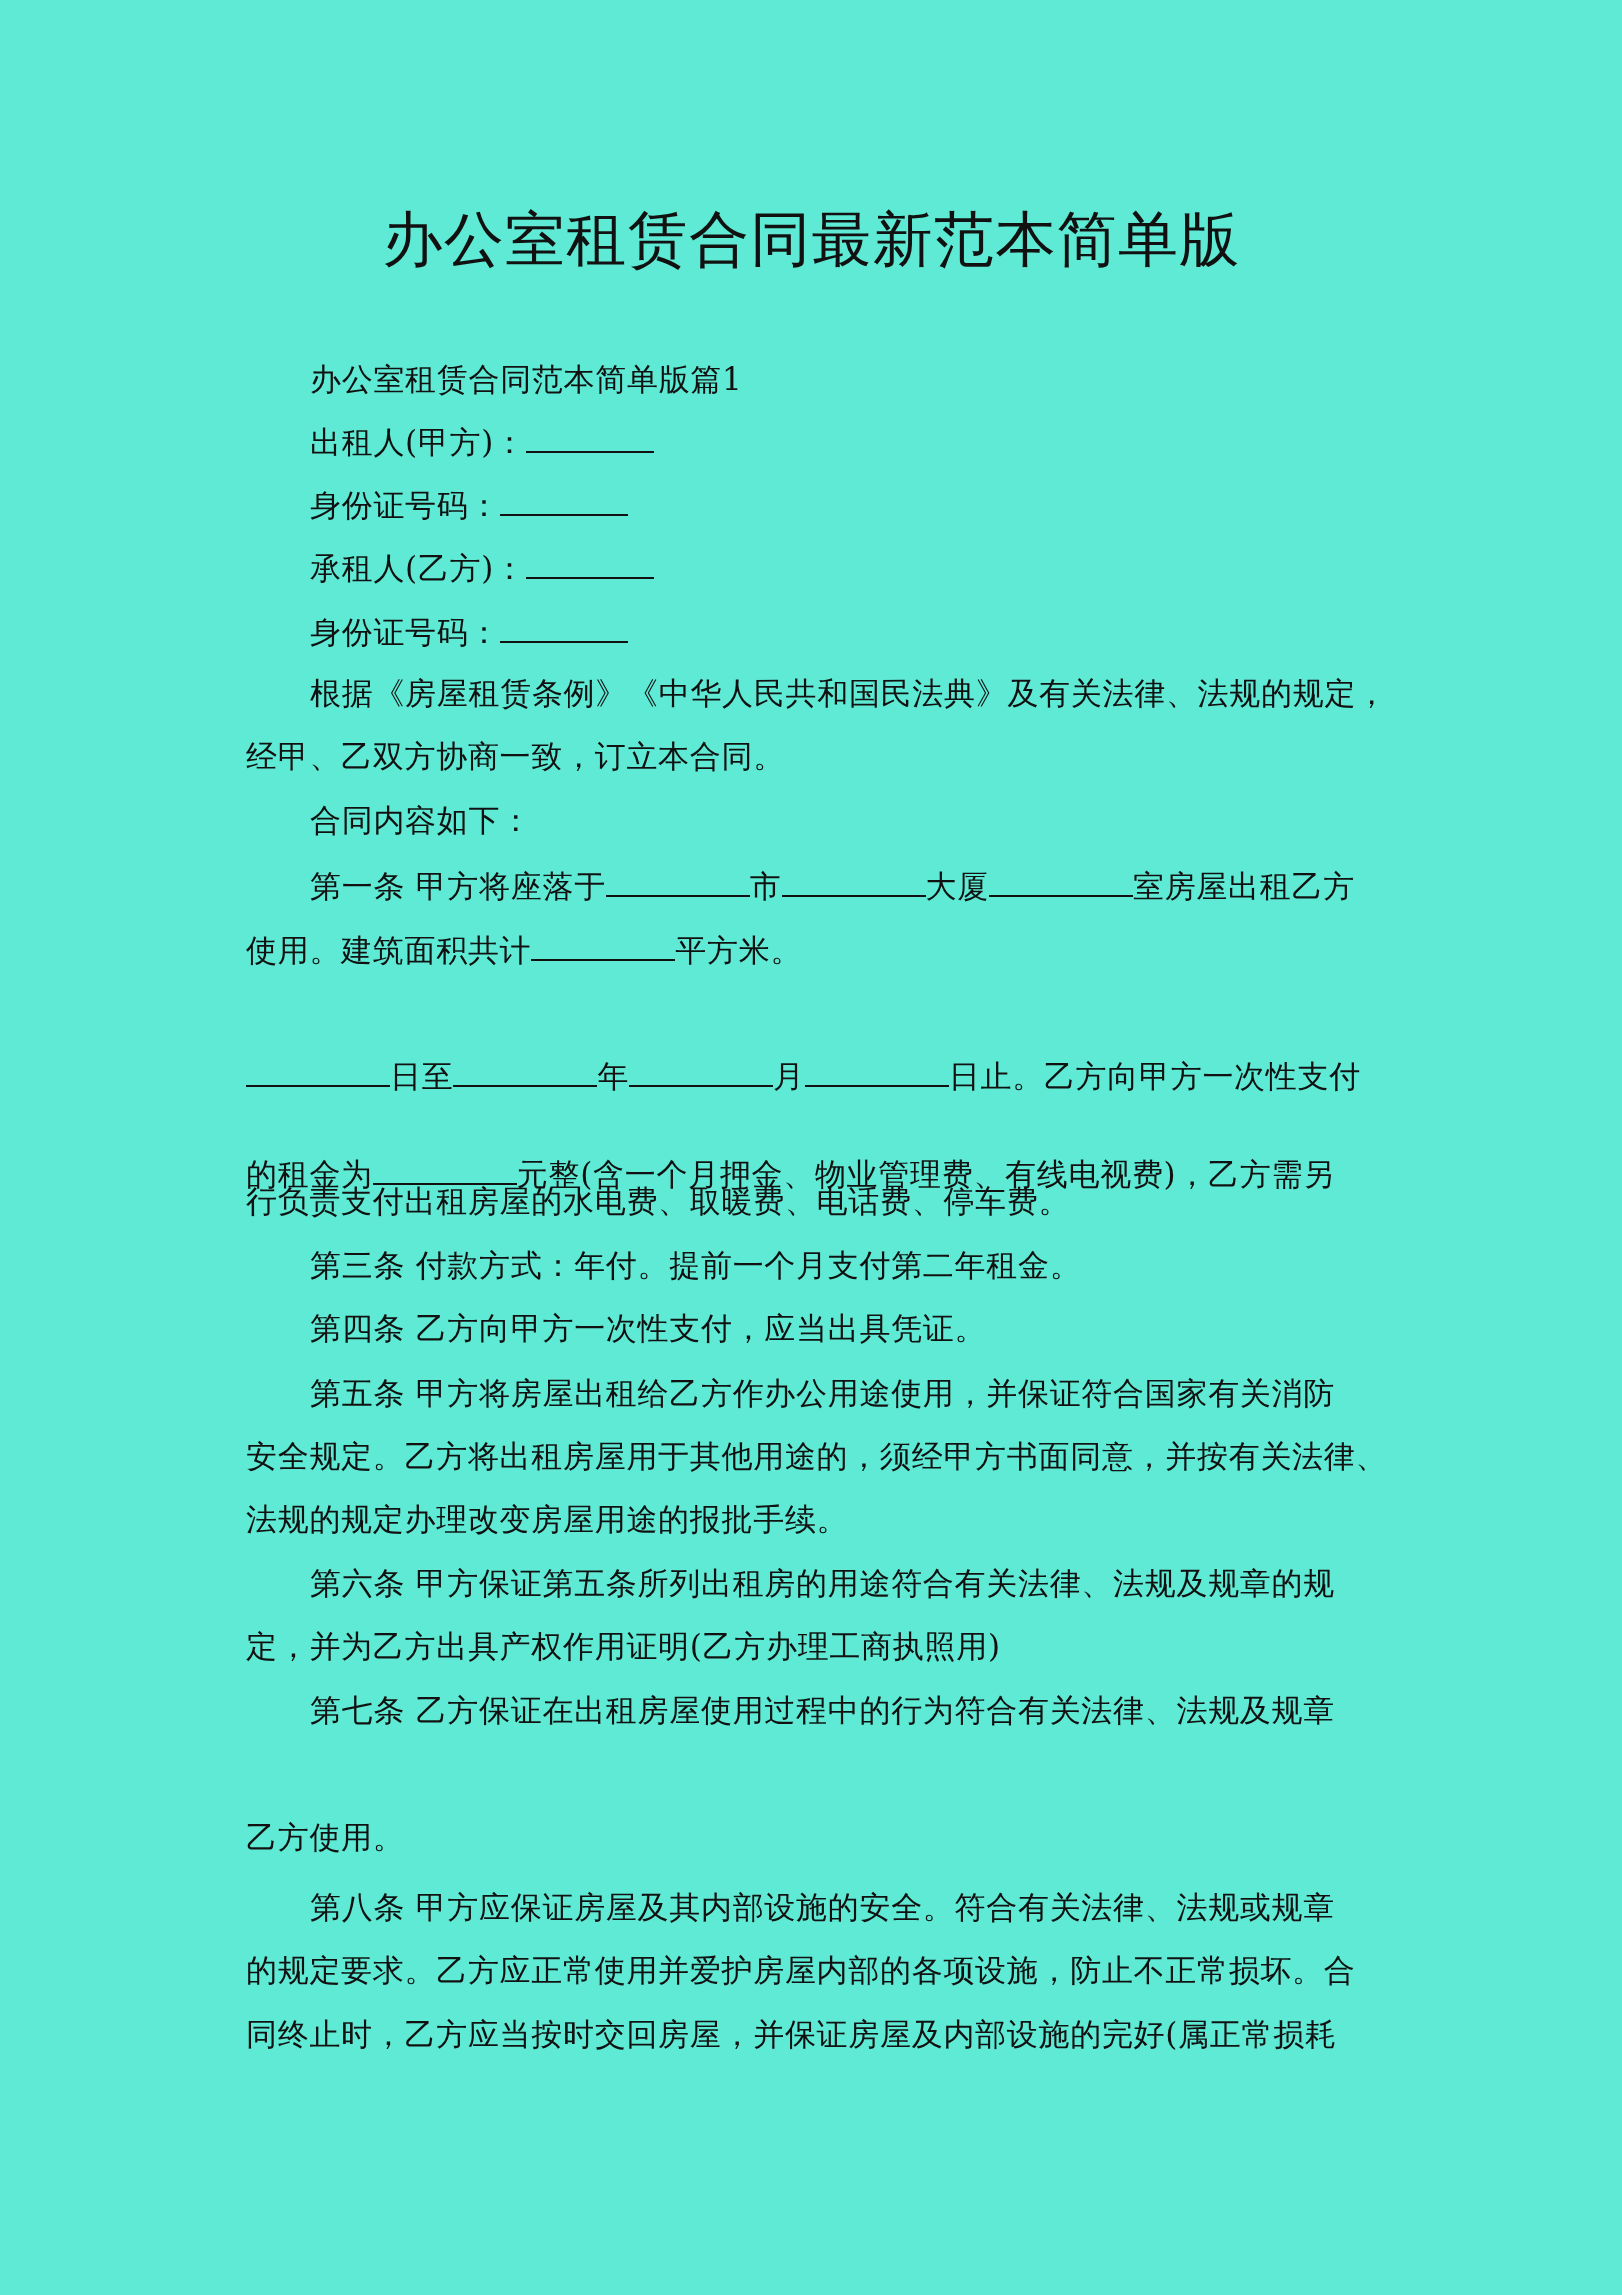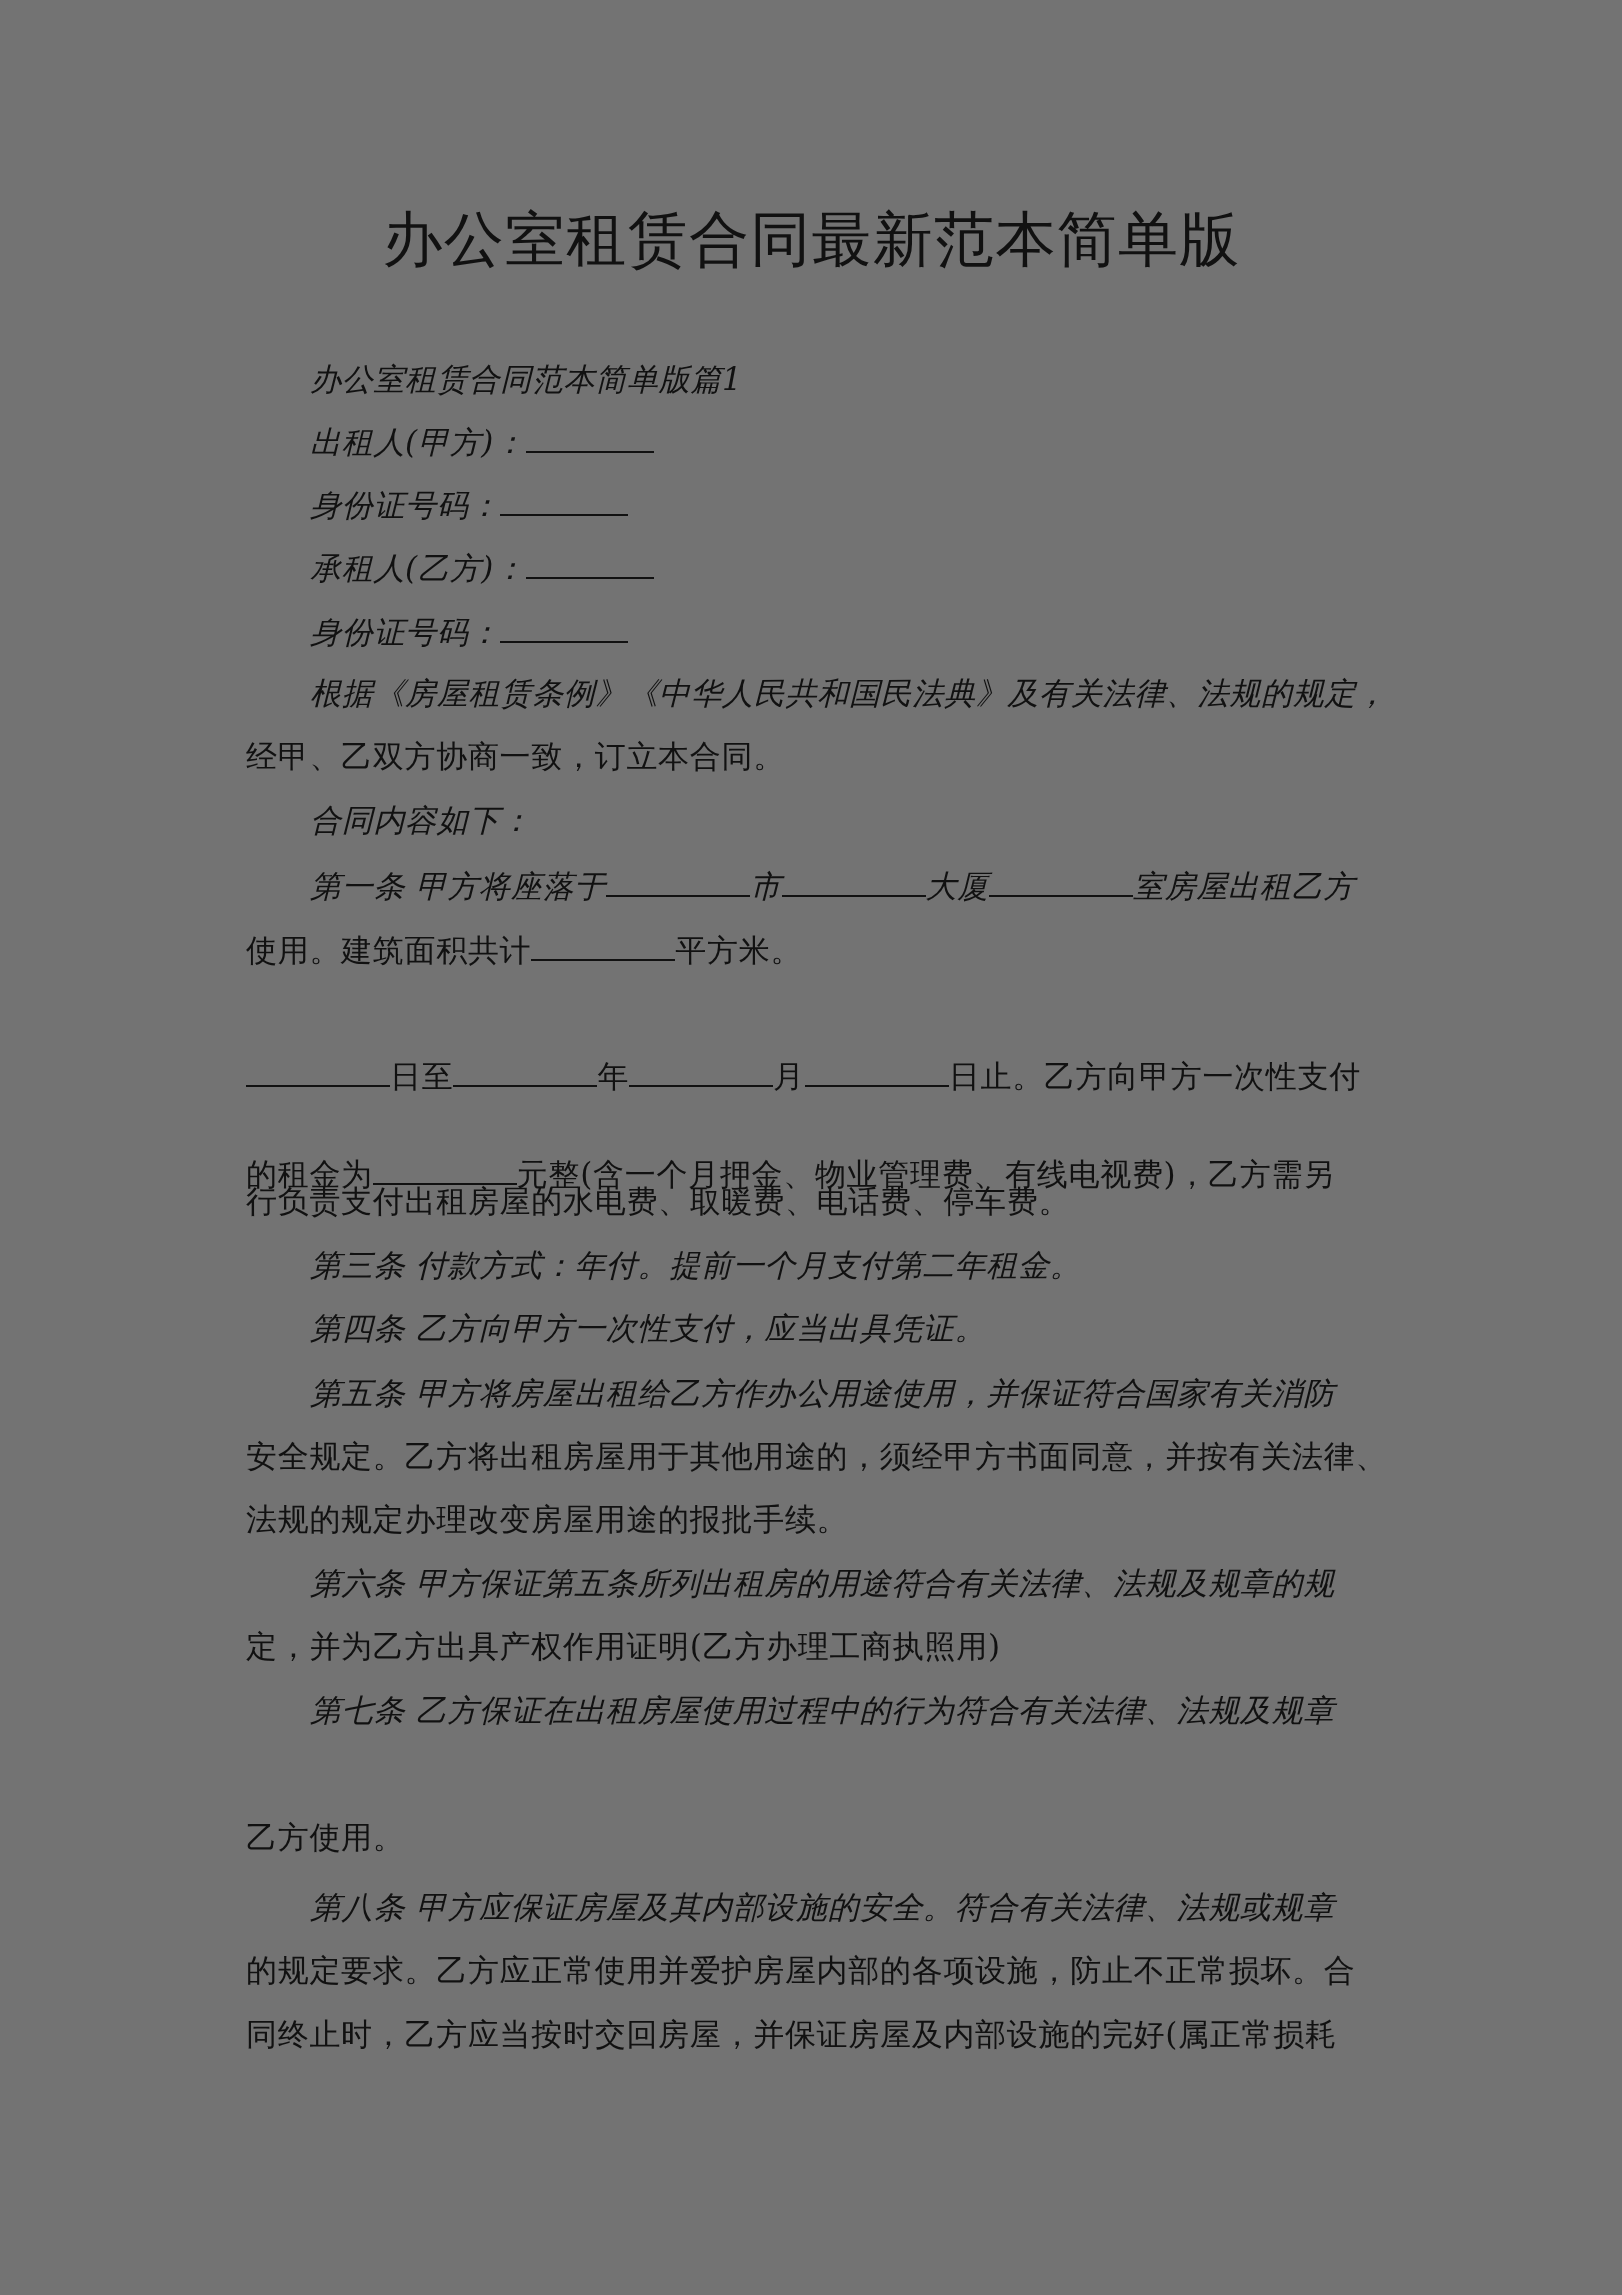--- a/index.html
+++ b/index.html
@@ -1,22 +1,22 @@
 <!DOCTYPE html>
 <html style="font-size:10.5px"><head>
 <meta charset="utf-8">
 <style>
   html, body { margin: 0; padding: 0; background: #ffffff; }
   body { width: 1623px; height: 2295px; position: relative; overflow: hidden;
          font-family: "DejaVu Serif", "Liberation Serif", serif; color: #111111; }
-  .page { position: absolute; left: 0; top: 0; width: 1623px; height: 2295px; background: #737373; }
+  .page { position: absolute; left: 0; top: 0; width: 1623px; height: 2295px; background: #5eead4; }
   .title { position: absolute; top: 200px; left: 0; width: 1623px; text-align: center;
            font-size: 60px; letter-spacing: 1.3px; font-weight: normal; }
   .line { position: absolute; left: 246px; font-size: 31px; white-space: nowrap; line-height: 39px; letter-spacing: 0.7px; }
-  .indent { left: 310px; font-style: italic; }
+  .indent { left: 310px; }
   .blank { display: inline-block; border-bottom: 2px solid #111; height: 30px; vertical-align: baseline; }
   .w8 { width: 128px; }
   .w9 { width: 144px; }
   .w5 { width: 79px; }
 </style>
 </head>
 <body>
 
 <div class="page">
 

